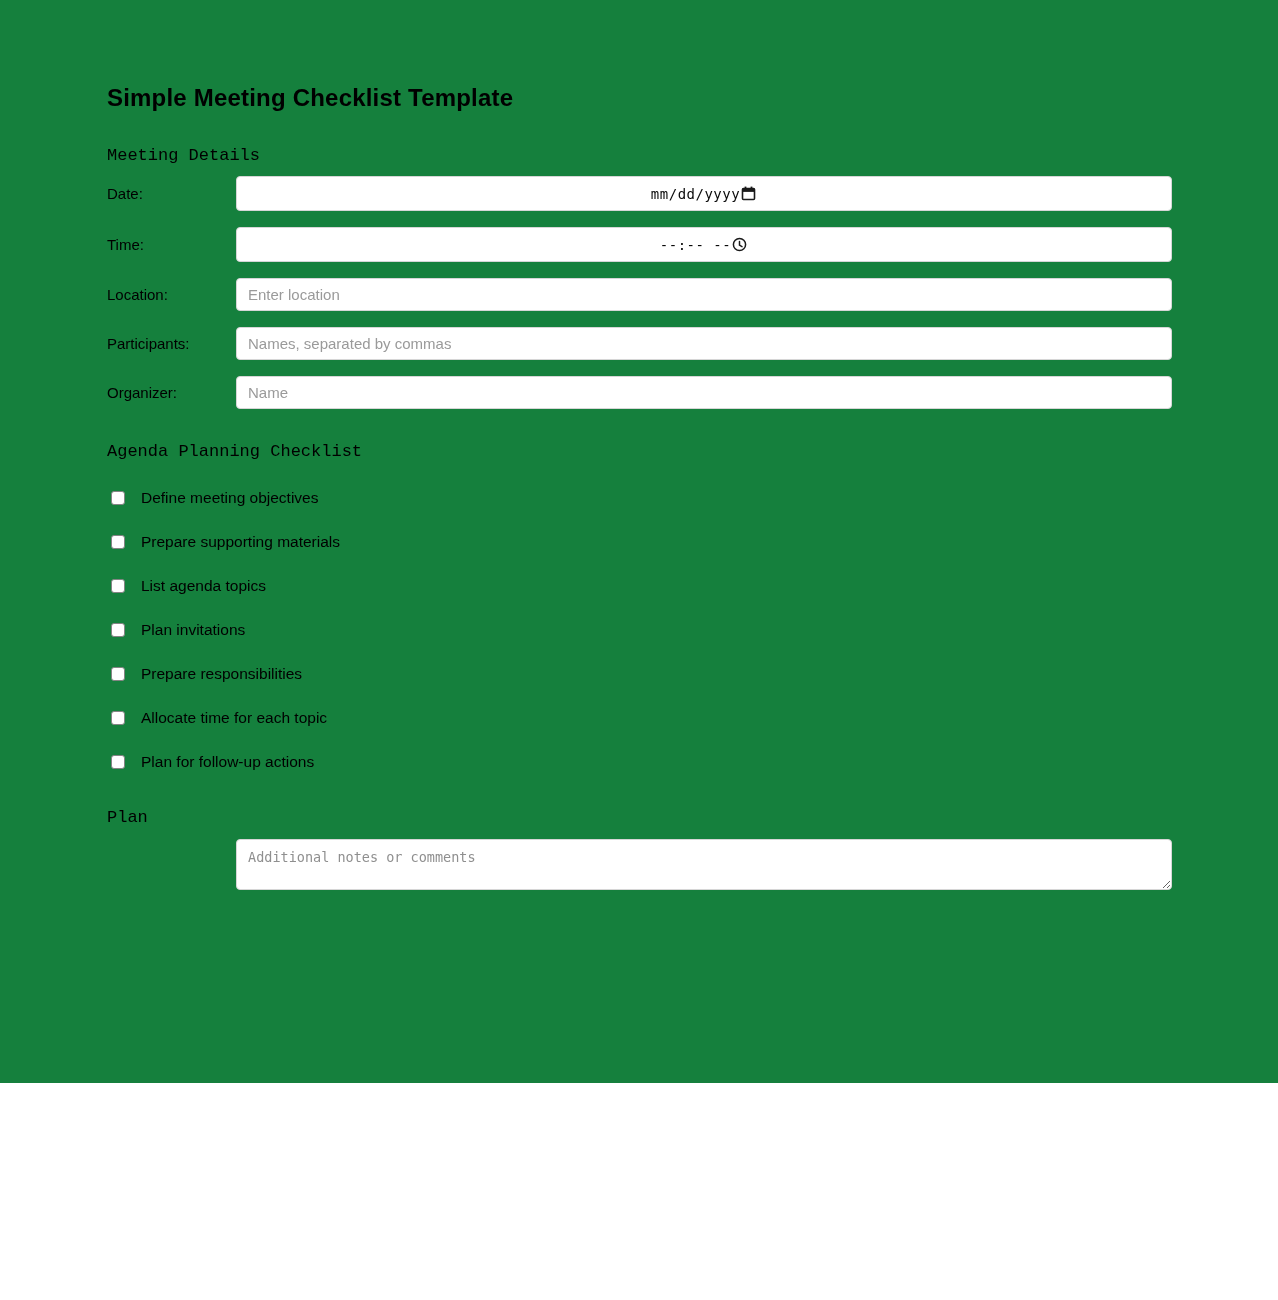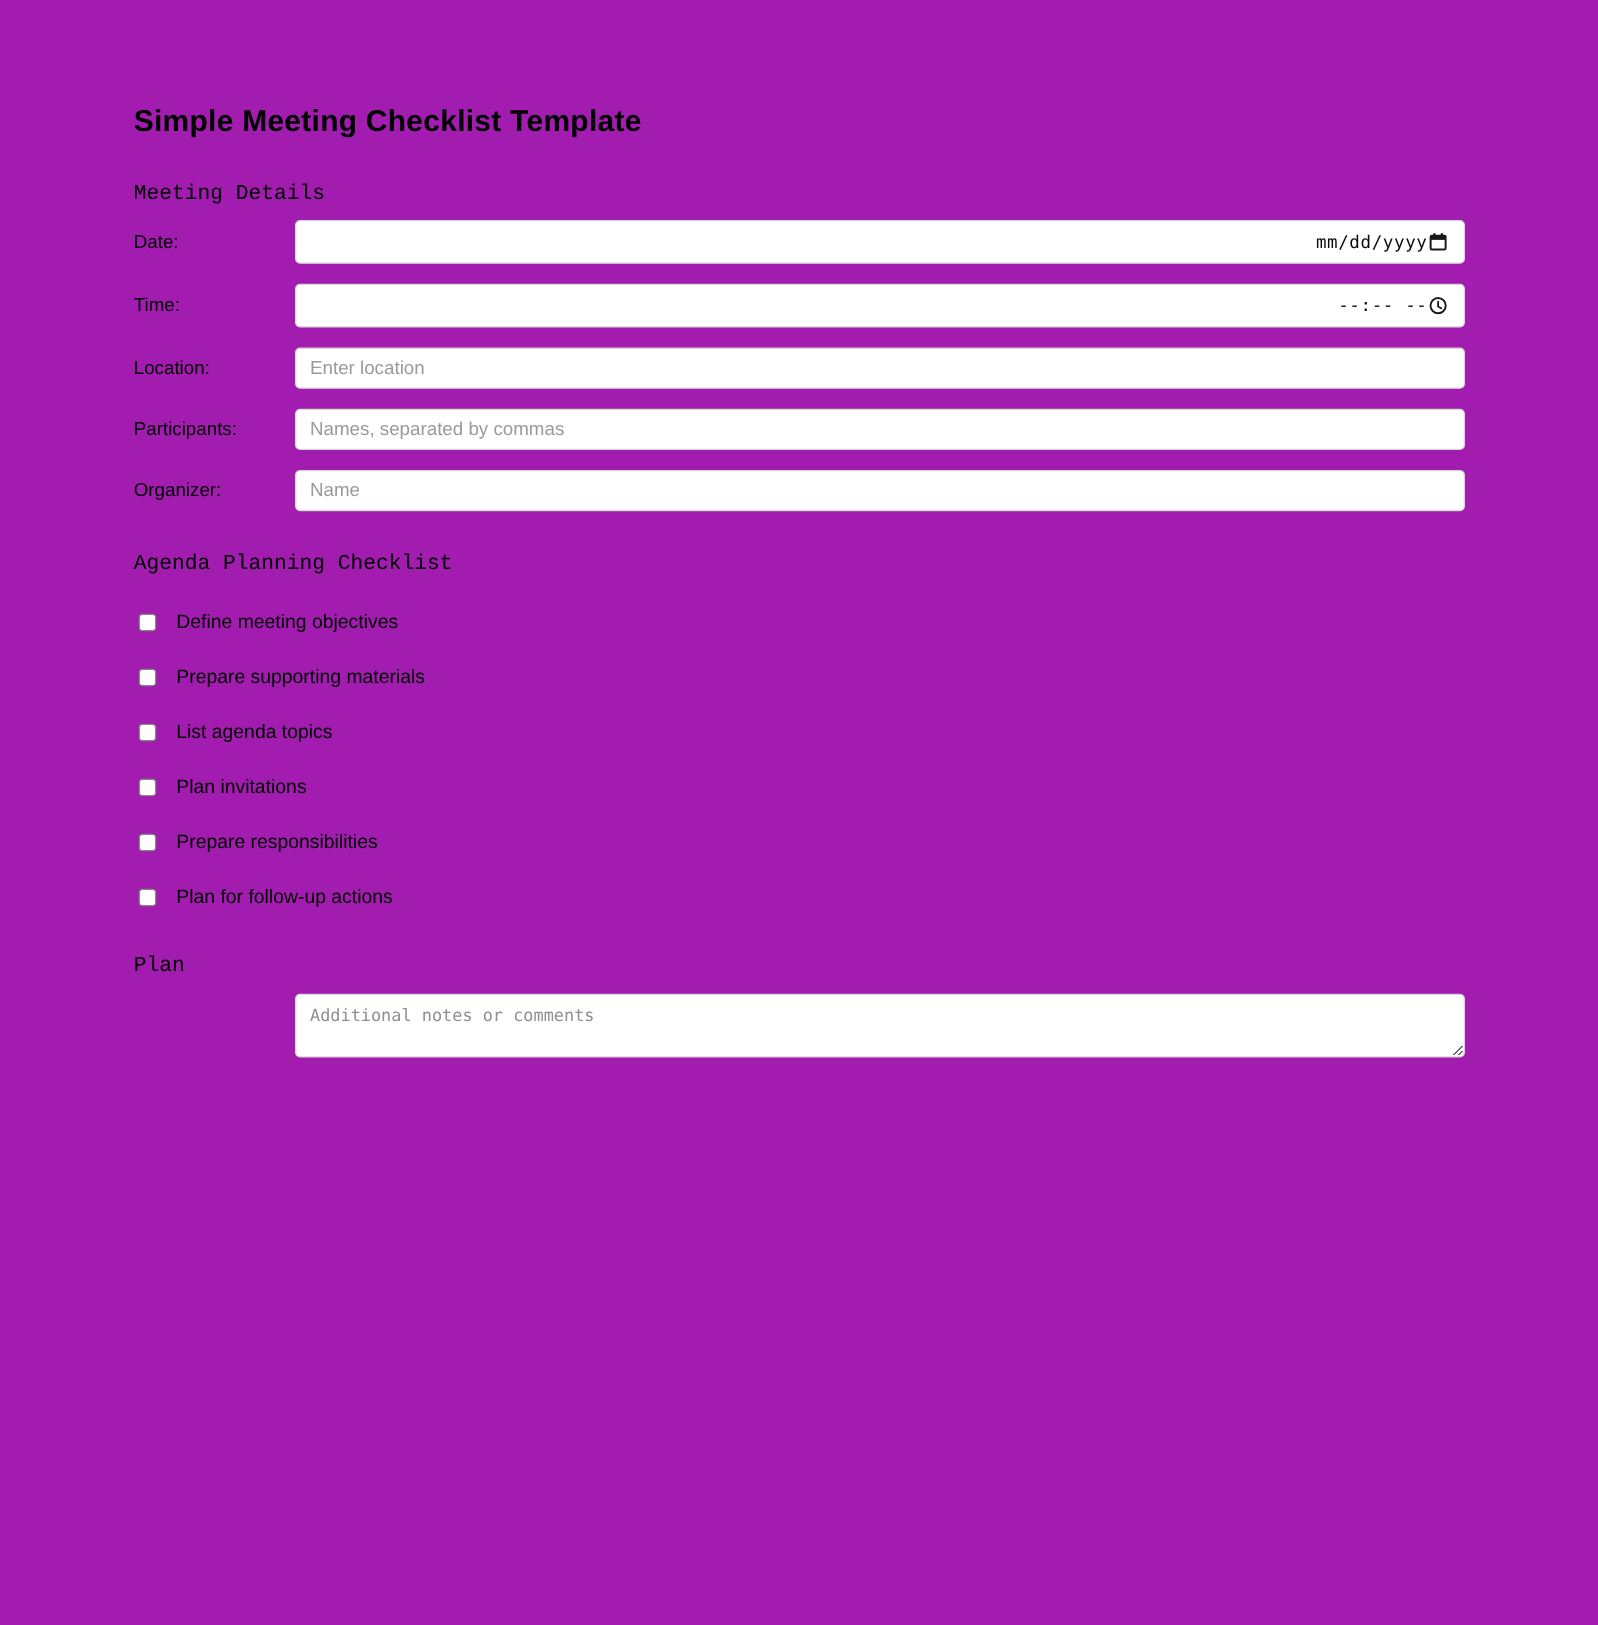--- a/index.html
+++ b/index.html
@@ -5,22 +5,22 @@
   * { box-sizing: border-box; }
   html, body {
     margin: 0;
     padding: 0;
     background: #ffffff;
     font-family: "Liberation Sans", sans-serif;
     color: #000000;
   }
   .page {
     width: 1278px;
-    height: 1300px;
-    background: #a21caf;
+    height: 1083px;
+    background: #15803d;
     overflow: hidden;
   }
   .container {
     width: 1065px;
     margin-left: 107px;
     padding-top: 84px;
   }
   .page-title {
     font-size: 24px;
     font-weight: 700;
@@ -46,21 +46,21 @@
     color: #000000;
   }
   .fake-input {
     flex: 1;
     height: 35px;
     border: 1px solid #d6d6d6;
     border-radius: 4px;
     background: #ffffff;
     display: flex;
     align-items: center;
-    justify-content: flex-end;
+    justify-content: center;
     padding: 0 12px;
     cursor: default;
   }
   .fake-input .picker-value {
     font-family: "DejaVu Sans Mono", monospace;
     font-size: 14px;
     letter-spacing: 0.5px;
     color: #0a0a0a;
   }
   .picker-icon {
@@ -198,20 +198,24 @@
     <div class="check-row">
       <input type="checkbox" class="checkbox" style="">
       <span class="check-label">Plan invitations</span>
     </div>
     <div class="check-row">
       <input type="checkbox" class="checkbox" style="">
       <span class="check-label">Prepare responsibilities</span>
     </div>
     <div class="check-row">
       <input type="checkbox" class="checkbox" style="">
+      <span class="check-label">Allocate time for each topic</span>
+    </div>
+    <div class="check-row">
+      <input type="checkbox" class="checkbox" style="">
       <span class="check-label">Plan for follow-up actions</span>
     </div>
 
     <h2 class="section-heading notes-heading">Plan</h2>
 
     <div class="form-row notes-row">
       <span class="field-label"></span>
       <textarea class="notes-textarea" placeholder="Additional notes or comments" style=""></textarea>
     </div>
 

